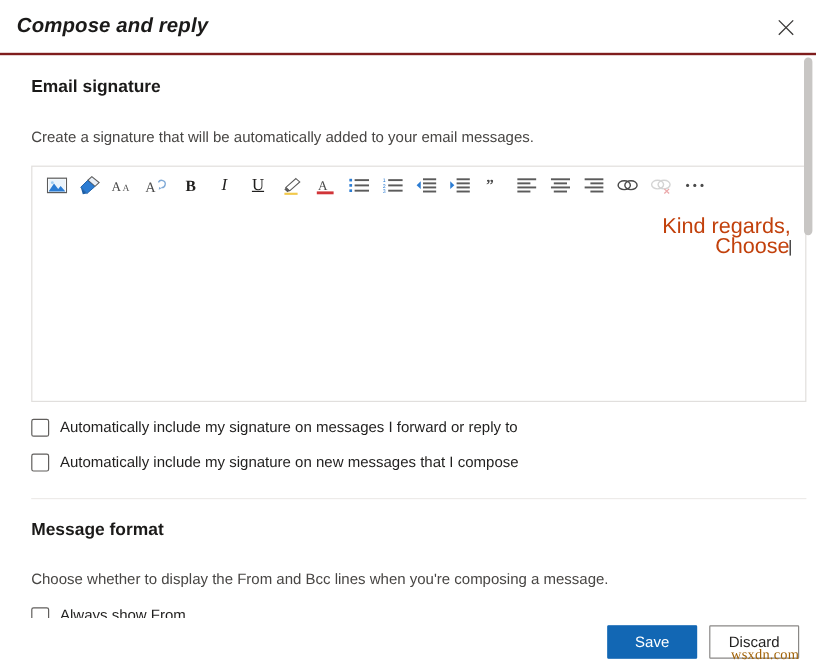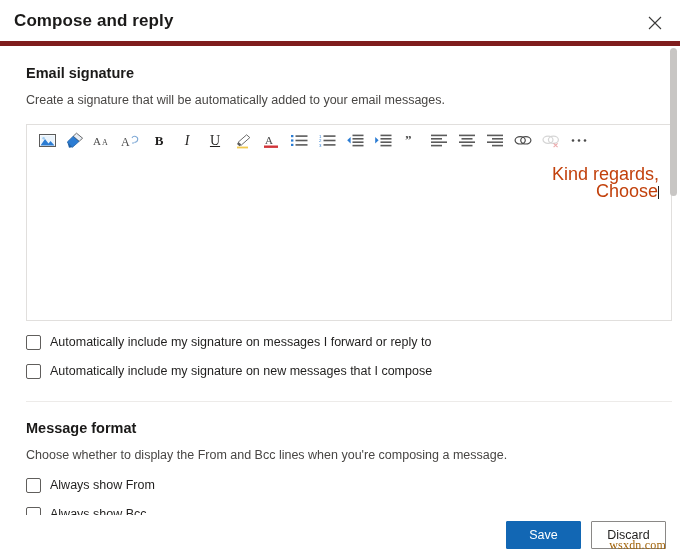--- a/index.html
+++ b/index.html
@@ -16,24 +16,25 @@
     position: relative;
   }
 
   
   .dialog-header {
     position: absolute;
     top: 0; left: 0;
     width: 680px;
     height: 46px;
     box-sizing: border-box;
-    border-bottom: 5px solid #7f1d1d;
-    display: flex;
-    align-items: center;
-    background: #ffffff;
+    border-bottom: 2px solid #7f1d1d;
+    display: flex;
+    align-items: center;
+    background: #ffffff;
+    font-style: italic;
   }
   .dialog-title {
     margin-left: 14px;
     font-size: 17px;
     font-weight: 600;
     color: #1b1a19;
     letter-spacing: 0.1px;
   }
   .close-button {
     position: absolute;
@@ -69,21 +70,21 @@
   .section-title {
     font-size: 14.5px;
     font-weight: 600;
     color: #1b1a19;
     margin: 16px 0 0 0;
     line-height: 20px;
   }
   .section-desc {
     font-size: 12.5px;
     color: #484644;
-    margin: 9px 0 0 0;
+    margin: 23px 0 0 0;
     line-height: 17px;
   }
 
   
   .editor-box {
     margin-top: 15px;
     border: 1px solid #e1dfdd;
     background: #ffffff;
     height: 197px;
     box-sizing: border-box;

